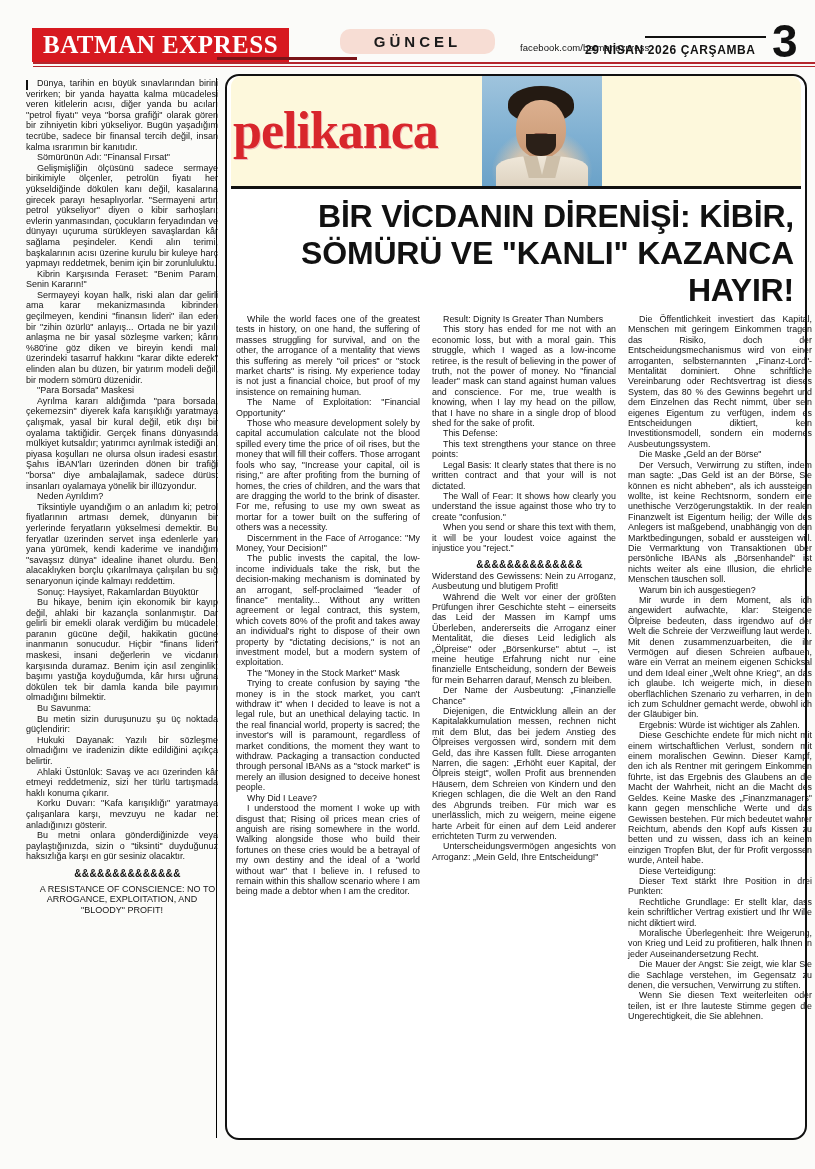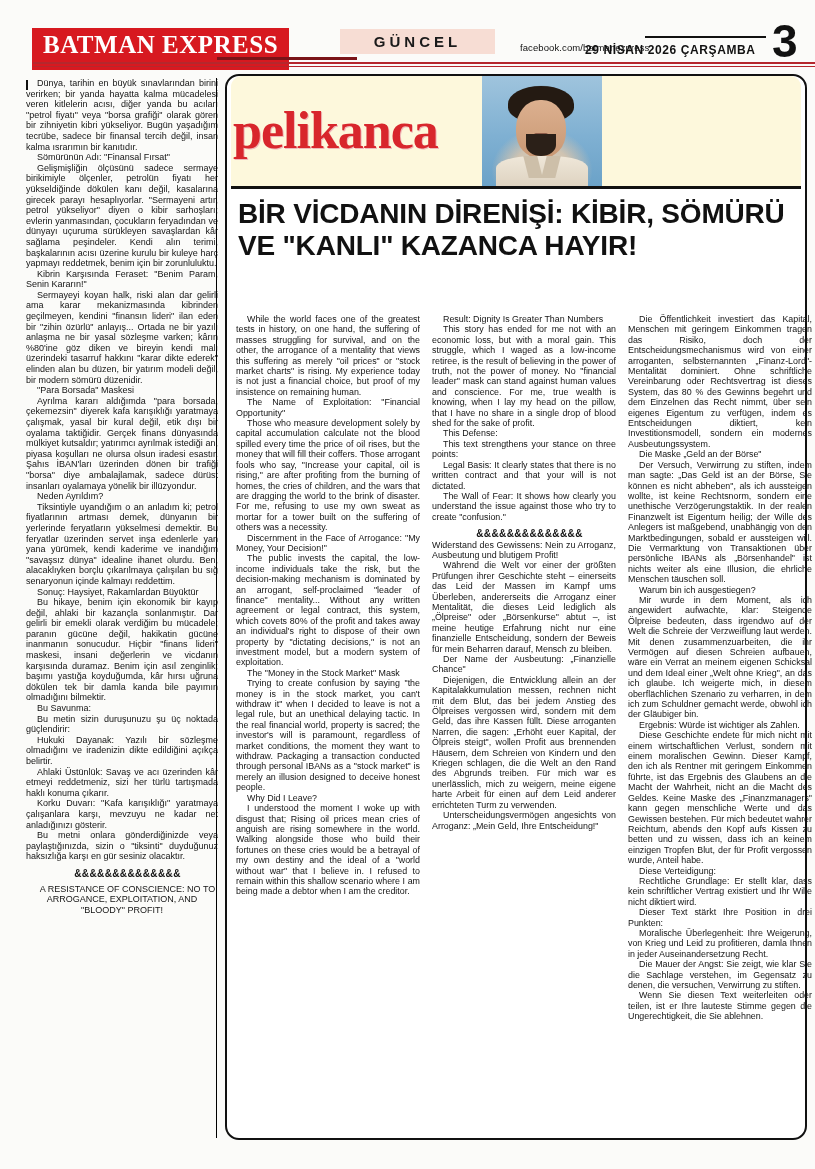--- a/index.html
+++ b/index.html
@@ -11,38 +11,38 @@
     overflow:hidden;
     position:relative;
   }
   .page{position:relative;width:815px;height:1169px;box-sizing:border-box;}
 
   
   .header{position:absolute;left:0;top:0;width:815px;height:72px;}
   .masthead{
     position:absolute;left:33px;top:29px;
     background:#d71920;color:#fff;
-    padding:3px 10px 12px 10px;
+    padding:3px 10px 4px 10px;
     font-family:"Liberation Serif", serif;
     font-weight:bold;font-style:normal;
     font-size:25px;letter-spacing:.5px;
     line-height:1;
     box-shadow:0 0 0 1px #d71920;
   }
   .masthead .cap{font-size:25px;}
   .mast-rule{
     position:absolute;left:217px;top:57px;width:140px;height:3px;
     background:#7a1418;
   }
   .section-tag{
     position:absolute;left:340px;top:29px;width:155px;height:25px;
     background:#f7ddd4;
     color:#1a1a1a;
     font-size:15px;font-weight:bold;letter-spacing:4px;
-    display:flex;align-items:center;justify-content:center;
+    display:flex;align-items:center;justify-content:center;border-radius:10px;
   }
   .fb{
     position:absolute;left:520px;top:22px;
     font-size:9.5px;color:#111;letter-spacing:.1px;margin-top:20px;
   }
   .date-rule{position:absolute;left:645px;top:36px;width:121px;height:1.5px;background:#111;}
   .date{
     position:absolute;left:585px;top:43px;
     font-size:12px;font-weight:bold;letter-spacing:.6px;color:#111;
   }
@@ -123,22 +123,22 @@
     position:absolute;left:610px;top:82px;width:188px;
     text-align:right;
     font-size:28px;font-weight:bold;line-height:1.16;
     color:#111;padding-right:12px;
   }
   .colhead-rule{position:absolute;left:231px;top:186px;width:570px;height:3px;background:#111;}
 
   
   .headline{
     position:absolute;left:238px;top:198px;width:556px;
-    text-align:left;
-    font-size:28px;font-weight:bold;line-height:1.16;
+    text-align:right;
+    font-size:32px;font-weight:bold;line-height:1.16;
     letter-spacing:-.2px;color:#111;
   }
 
   
   .tcols{
     position:absolute;left:236px;top:314px;width:562px;height:818px;
   }
   .tcol{position:absolute;top:0;width:184px;height:818px;}
   .tcol.c1{left:0;}
   .tcol.c2{left:196px;}
@@ -252,40 +252,41 @@
         </div>
     </div>
     <div class="tcol c2">
       <div class="body-tr" id="en-col-b">
           <p>Result: Dignity Is Greater Than Numbers</p>
           <p>This story has ended for me not with an economic loss, but with a moral gain. This struggle, which I waged as a low-income retiree, is the result of believing in the power of truth, not the power of money. No "financial leader" mask can stand against human values and conscience. For me, true wealth is knowing, when I lay my head on the pillow, that I have no share in a single drop of blood shed for the sake of profit.</p>
           <p>This Defense:</p>
           <p>This text strengthens your stance on three points:</p>
           <p>Legal Basis: It clearly states that there is no written contract and that your will is not dictated.</p>
           <p>The Wall of Fear: It shows how clearly you understand the issue against those who try to create "confusion."</p>
+          <p>When you send or share this text with them, it will be your loudest voice against the injustice you "reject."</p>
           <p class="amp">&amp;&amp;&amp;&amp;&amp;&amp;&amp;&amp;&amp;&amp;&amp;&amp;&amp;&amp;</p>
           <p class="noind">Widerstand des Gewissens: Nein zu Arroganz, Ausbeutung und blutigem Profit!</p>
           <p>Während die Welt vor einer der größten Prüfungen ihrer Geschichte steht – einerseits das Leid der Massen im Kampf ums Überleben, andererseits die Arroganz einer Mentalität, die dieses Leid lediglich als „Ölpreise" oder „Börsenkurse" abtut –, ist meine heutige Erfahrung nicht nur eine finanzielle Entscheidung, sondern der Beweis für mein Beharren darauf, Mensch zu bleiben.</p>
           <p>Der Name der Ausbeutung: „Finanzielle Chance"</p>
           <p>Diejenigen, die Entwicklung allein an der Kapitalakkumulation messen, rechnen nicht mit dem Blut, das bei jedem Anstieg des Ölpreises vergossen wird, sondern mit dem Geld, das ihre Kassen füllt. Diese arroganten Narren, die sagen: „Erhöht euer Kapital, der Ölpreis steigt", wollen Profit aus brennenden Häusern, dem Schreien von Kindern und den Kriegen schlagen, die die Welt an den Rand des Abgrunds treiben. Für mich war es unerlässlich, mich zu weigern, meine eigene harte Arbeit für einen auf dem Leid anderer errichteten Turm zu verwenden.</p>
           <p>Unterscheidungsvermögen angesichts von Arroganz: „Mein Geld, Ihre Entscheidung!"</p>
         </div>
     </div>
     <div class="tcol c3">
       <div class="body-tr" id="de-col-b">
           <p>Die Öffentlichkeit investiert das Kapital, Menschen mit geringem Einkommen tragen das Risiko, doch der Entscheidungsmechanismus wird von einer arroganten, selbsternannten „Finanz-Lord"-Mentalität dominiert. Ohne schriftliche Vereinbarung oder Rechtsvertrag ist dieses System, das 80 % des Gewinns begehrt und dem Einzelnen das Recht nimmt, über sein eigenes Eigentum zu verfügen, indem es Entscheidungen diktiert, kein Investitionsmodell, sondern ein modernes Ausbeutungssystem.</p>
           <p>Die Maske „Geld an der Börse"</p>
           <p>Der Versuch, Verwirrung zu stiften, indem man sagte: „Das Geld ist an der Börse, Sie können es nicht abheben", als ich aussteigen wollte, ist keine Rechtsnorm, sondern eine unethische Verzögerungstaktik. In der realen Finanzwelt ist Eigentum heilig; der Wille des Anlegers ist maßgebend, unabhängig von den Marktbedingungen, sobald er aussteigen will. Die Vermarktung von Transaktionen über persönliche IBANs als „Börsenhandel" ist nichts weiter als eine Illusion, die ehrliche Menschen täuschen soll.</p>
           <p>Warum bin ich ausgestiegen?</p>
           <p>Mir wurde in dem Moment, als ich angewidert aufwachte, klar: Steigende Ölpreise bedeuten, dass irgendwo auf der Welt die Schreie der Verzweiflung laut werden. Mit denen zusammenzuarbeiten, die ihr Vermögen auf diesen Schreien aufbauen, wäre ein Verrat an meinem eigenen Schicksal und dem Ideal einer „Welt ohne Krieg", an das ich glaube. Ich weigerte mich, in diesem oberflächlichen Szenario zu verharren, in dem ich zum Schuldner gemacht werde, obwohl ich der Gläubiger bin.</p>
           <p>Ergebnis: Würde ist wichtiger als Zahlen.</p>
           <p>Diese Geschichte endete für mich nicht mit einem wirtschaftlichen Verlust, sondern mit einem moralischen Gewinn. Dieser Kampf, den ich als Rentner mit geringem Einkommen führte, ist das Ergebnis des Glaubens an die Macht der Wahrheit, nicht an die Macht des Geldes. Keine Maske des „Finanzmanagers" kann gegen menschliche Werte und das Gewissen bestehen. Für mich bedeutet wahrer Reichtum, abends den Kopf aufs Kissen zu betten und zu wissen, dass ich an keinem einzigen Tropfen Blut, der für Profit vergossen wurde, Anteil habe.</p>
           <p>Diese Verteidigung:</p>
+          <p>Dieser Text stärkt Ihre Position in drei Punkten:</p>
           <p>Rechtliche Grundlage: Er stellt klar, dass kein schriftlicher Vertrag existiert und Ihr Wille nicht diktiert wird.</p>
-          <p>Dieser Text stärkt Ihre Position in drei Punkten:</p>
-          <p>Moralische Überlegenheit: Ihre Weigerung, von Krieg und Leid zu profitieren, damla Ihnen in jeder Auseinandersetzung Recht.</p>
+          <p>Moralische Überlegenheit: Ihre Weigerung, von Krieg und Leid zu profitieren, halk Ihnen in jeder Auseinandersetzung Recht.</p>
           <p>Die Mauer der Angst: Sie zeigt, wie klar Sie die Sachlage verstehen, im Gegensatz zu denen, die versuchen, Verwirrung zu stiften.</p>
           <p>Wenn Sie diesen Text weiterleiten oder teilen, ist er Ihre lauteste Stimme gegen die Ungerechtigkeit, die Sie ablehnen.</p>
         </div>
     </div>
   </div>
 
 </div>
 
 </body></html>

